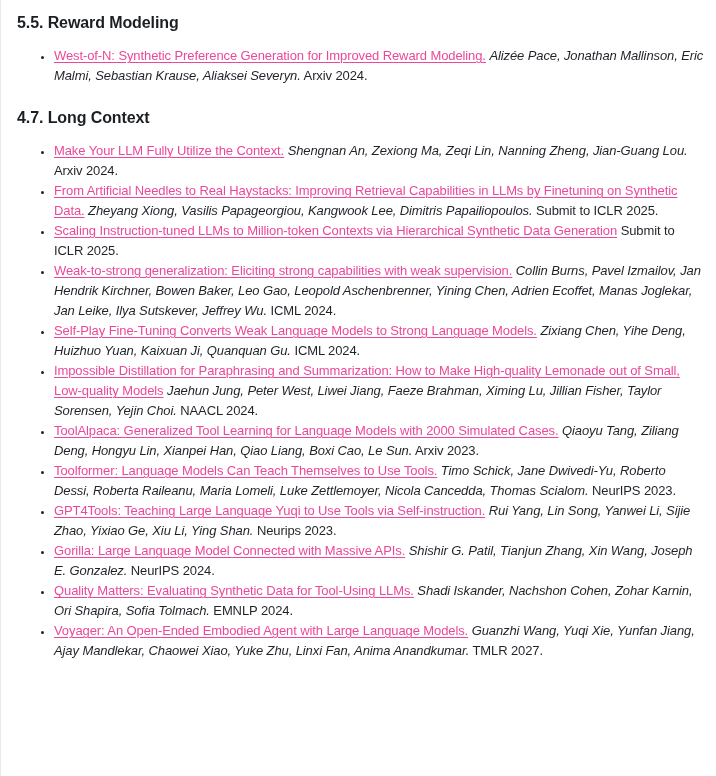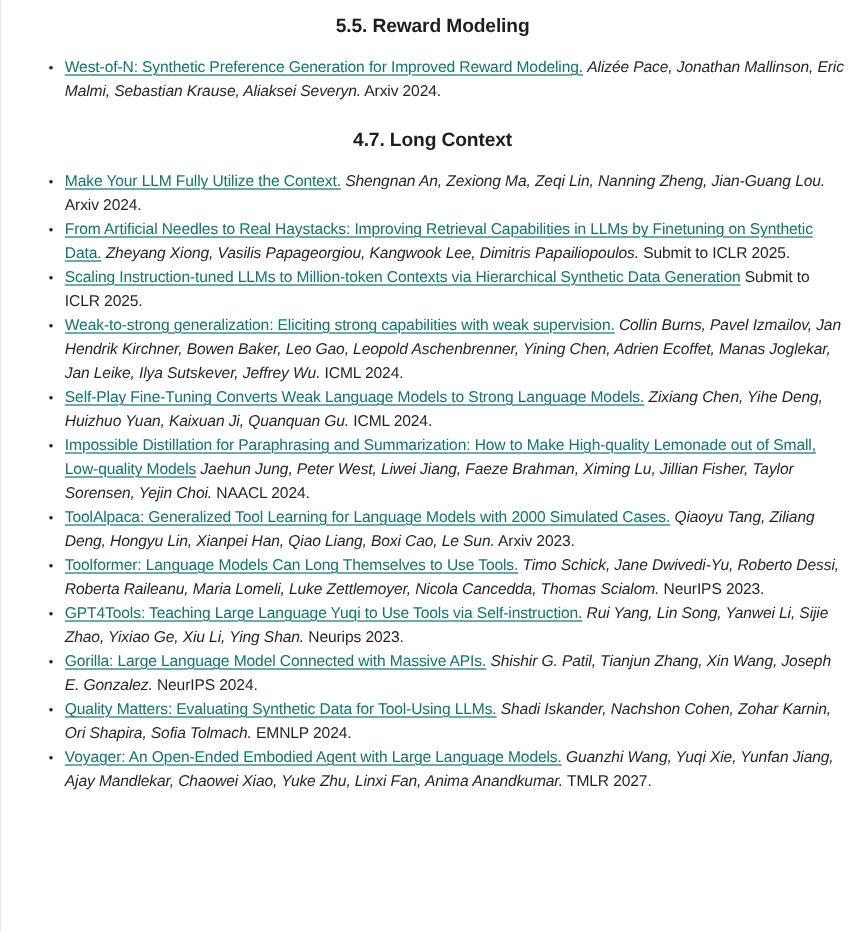--- a/index.html
+++ b/index.html
@@ -17,32 +17,31 @@
     line-height: 20px;
     color: #1f2328;
   }
   section { margin: 0; }
   h3.section-heading {
     font-size: 16px;
     line-height: 20px;
     font-weight: 700;
     color: #1b1f23;
     margin: 22px 0 13px 0;
-    text-align: center;
   }
   section:first-of-type h3.section-heading { margin-top: 1px; }
   ul.paper-list {
     margin: 0;
     padding: 0 0 0 37px;
     list-style: disc;
   }
   li.paper-item { margin: 0; padding: 0; }
   li.paper-item::marker { color: #1f2328; font-size: 11px; }
   a.paper-link {
-    color: #0f766e;
+    color: #ec4899;
     text-decoration: underline;
     text-decoration-thickness: 1px;
     text-underline-offset: 2px;
     cursor: pointer;
   }
   em.authors { font-style: italic; }
   .venue { font-style: normal; }
 </style>
 </head>
 <body>
@@ -73,21 +72,21 @@
   <li class="paper-item"><a class="paper-link" href="#">Self-Play Fine-Tuning Converts Weak Language Models to Strong Language Models.</a> <em class="authors">Zixiang Chen, Yihe Deng, Huizhuo Yuan, Kaixuan Ji, Quanquan Gu.</em> <span class="venue">ICML 2024.</span></li>
 
   <li class="paper-item"><a class="paper-link" href="#">Impossible Distillation for Paraphrasing and Summarization: How to Make High-quality Lemonade out of Small, Low-quality Models</a> <em class="authors">Jaehun Jung, Peter West, Liwei Jiang, Faeze Brahman, Ximing Lu, Jillian Fisher, Taylor Sorensen, Yejin Choi.</em> <span class="venue">NAACL 2024.</span></li>
 </ul>
   </section>
 
   <section>
     <ul class="paper-list">
   <li class="paper-item"><a class="paper-link" href="#">ToolAlpaca: Generalized Tool Learning for Language Models with 2000 Simulated Cases.</a> <em class="authors">Qiaoyu Tang, Ziliang Deng, Hongyu Lin, Xianpei Han, Qiao Liang, Boxi Cao, Le Sun.</em> <span class="venue">Arxiv 2023.</span></li>
 
-  <li class="paper-item"><a class="paper-link" href="#">Toolformer: Language Models Can Long Themselves to Use Tools.</a> <em class="authors">Timo Schick, Jane Dwivedi-Yu, Roberto Dessi, Roberta Raileanu, Maria Lomeli, Luke Zettlemoyer, Nicola Cancedda, Thomas Scialom.</em> <span class="venue">NeurIPS 2023.</span></li>
+  <li class="paper-item"><a class="paper-link" href="#">Toolformer: Language Models Can Teach Themselves to Use Tools.</a> <em class="authors">Timo Schick, Jane Dwivedi-Yu, Roberto Dessi, Roberta Raileanu, Maria Lomeli, Luke Zettlemoyer, Nicola Cancedda, Thomas Scialom.</em> <span class="venue">NeurIPS 2023.</span></li>
 
   <li class="paper-item"><a class="paper-link" href="#">GPT4Tools: Teaching Large Language Yuqi to Use Tools via Self-instruction.</a> <em class="authors">Rui Yang, Lin Song, Yanwei Li, Sijie Zhao, Yixiao Ge, Xiu Li, Ying Shan.</em> <span class="venue">Neurips 2023.</span></li>
 
   <li class="paper-item"><a class="paper-link" href="#">Gorilla: Large Language Model Connected with Massive APIs.</a> <em class="authors">Shishir G. Patil, Tianjun Zhang, Xin Wang, Joseph E. Gonzalez.</em> <span class="venue">NeurIPS 2024.</span></li>
 
   <li class="paper-item"><a class="paper-link" href="#">Quality Matters: Evaluating Synthetic Data for Tool-Using LLMs.</a> <em class="authors">Shadi Iskander, Nachshon Cohen, Zohar Karnin, Ori Shapira, Sofia Tolmach.</em> <span class="venue">EMNLP 2024.</span></li>
 
   <li class="paper-item"><a class="paper-link" href="#">Voyager: An Open-Ended Embodied Agent with Large Language Models.</a> <em class="authors">Guanzhi Wang, Yuqi Xie, Yunfan Jiang, Ajay Mandlekar, Chaowei Xiao, Yuke Zhu, Linxi Fan, Anima Anandkumar.</em> <span class="venue">TMLR 2027.</span></li>
 </ul>
   </section>

